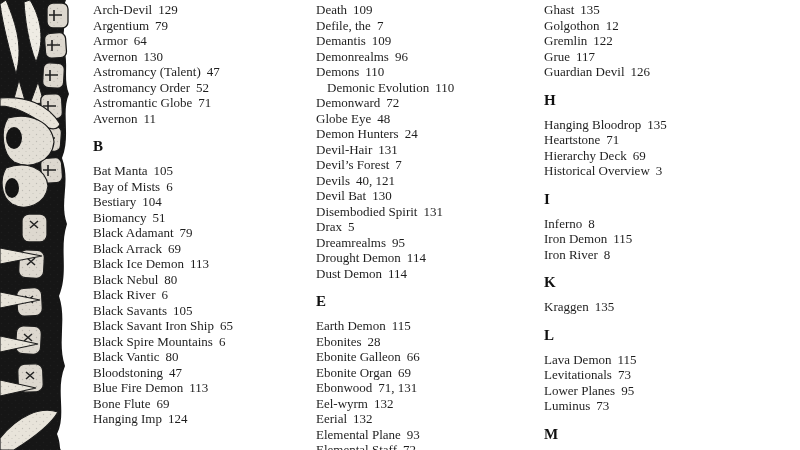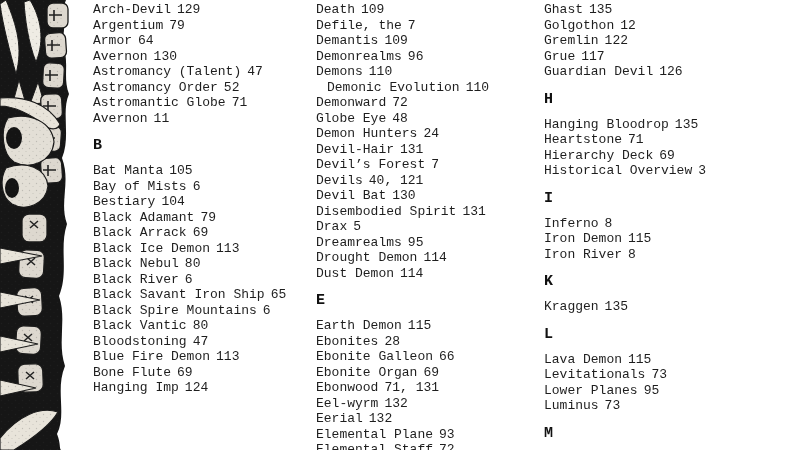--- a/index.html
+++ b/index.html
@@ -21,21 +21,20 @@
     top: 0;
     width: 90px;
     height: 450px;
   }
   .index-col {
     position: absolute;
     top: 2px;
     color: #1e1e1e;
     font-size: 13px;
     line-height: 15.5px;
-    font-family: Liberation Mono, monospace;
   }
   .col1 { left: 93px;  width: 218px; }
   .col2 { left: 316px; width: 224px; }
   .col3 { left: 544px; width: 250px; }
   .section-heading {
     font-size: 15px;
     font-weight: bold;
     line-height: 18px;
     margin: 11px 0 8px 0;
     color: #111111;
@@ -134,25 +133,27 @@
       <div class="entry"><span class="entry-label">Armor</span><span class="entry-pages">64</span></div>
       <div class="entry"><span class="entry-label">Avernon</span><span class="entry-pages">130</span></div>
       <div class="entry"><span class="entry-label">Astromancy (Talent)</span><span class="entry-pages">47</span></div>
       <div class="entry"><span class="entry-label">Astromancy Order</span><span class="entry-pages">52</span></div>
       <div class="entry"><span class="entry-label">Astromantic Globe</span><span class="entry-pages">71</span></div>
       <div class="entry"><span class="entry-label">Avernon</span><span class="entry-pages">11</span></div>
       <div class="section-heading">B</div>
       <div class="entry"><span class="entry-label">Bat Manta</span><span class="entry-pages">105</span></div>
       <div class="entry"><span class="entry-label">Bay of Mists</span><span class="entry-pages">6</span></div>
       <div class="entry"><span class="entry-label">Bestiary</span><span class="entry-pages">104</span></div>
+      <div class="entry"><span class="entry-label">Biomancy</span><span class="entry-pages">51</span></div>
       <div class="entry"><span class="entry-label">Black Adamant</span><span class="entry-pages">79</span></div>
       <div class="entry"><span class="entry-label">Black Arrack</span><span class="entry-pages">69</span></div>
       <div class="entry"><span class="entry-label">Black Ice Demon</span><span class="entry-pages">113</span></div>
       <div class="entry"><span class="entry-label">Black Nebul</span><span class="entry-pages">80</span></div>
       <div class="entry"><span class="entry-label">Black River</span><span class="entry-pages">6</span></div>
+      <div class="entry"><span class="entry-label">Black Savants</span><span class="entry-pages">105</span></div>
       <div class="entry"><span class="entry-label">Black Savant Iron Ship</span><span class="entry-pages">65</span></div>
       <div class="entry"><span class="entry-label">Black Spire Mountains</span><span class="entry-pages">6</span></div>
       <div class="entry"><span class="entry-label">Black Vantic</span><span class="entry-pages">80</span></div>
       <div class="entry"><span class="entry-label">Bloodstoning</span><span class="entry-pages">47</span></div>
       <div class="entry"><span class="entry-label">Blue Fire Demon</span><span class="entry-pages">113</span></div>
       <div class="entry"><span class="entry-label">Bone Flute</span><span class="entry-pages">69</span></div>
       <div class="entry"><span class="entry-label">Hanging Imp</span><span class="entry-pages">124</span></div>
     </div>
   <div class="index-col col2">
       <div class="entry"><span class="entry-label">Death</span><span class="entry-pages">109</span></div>

